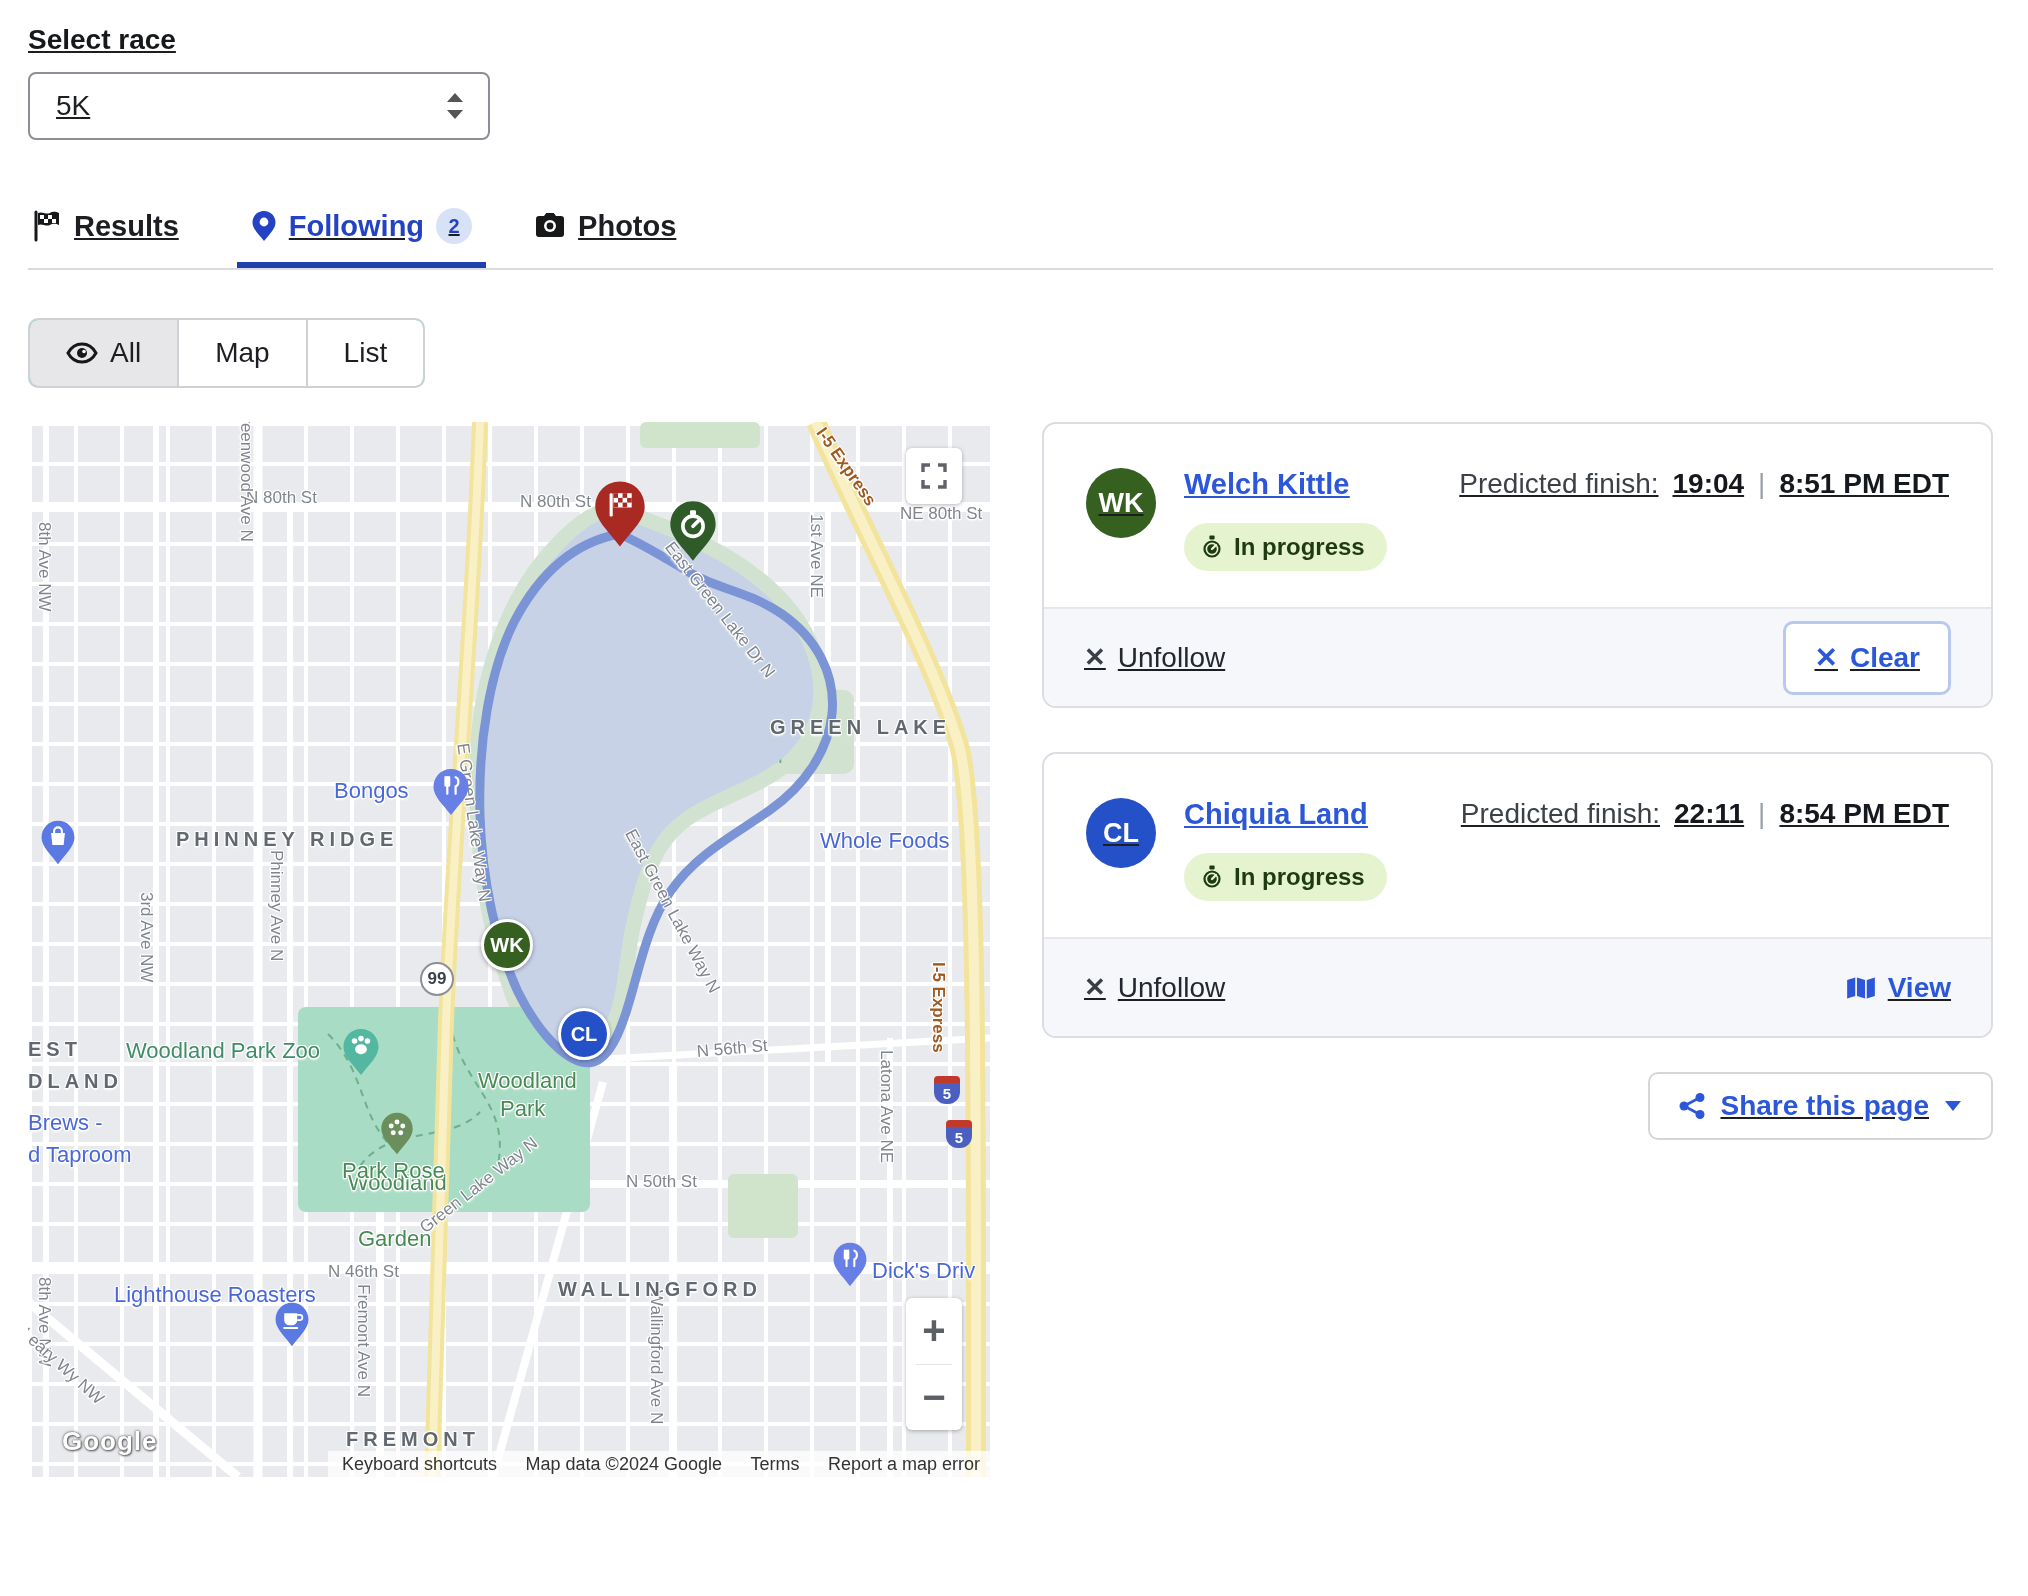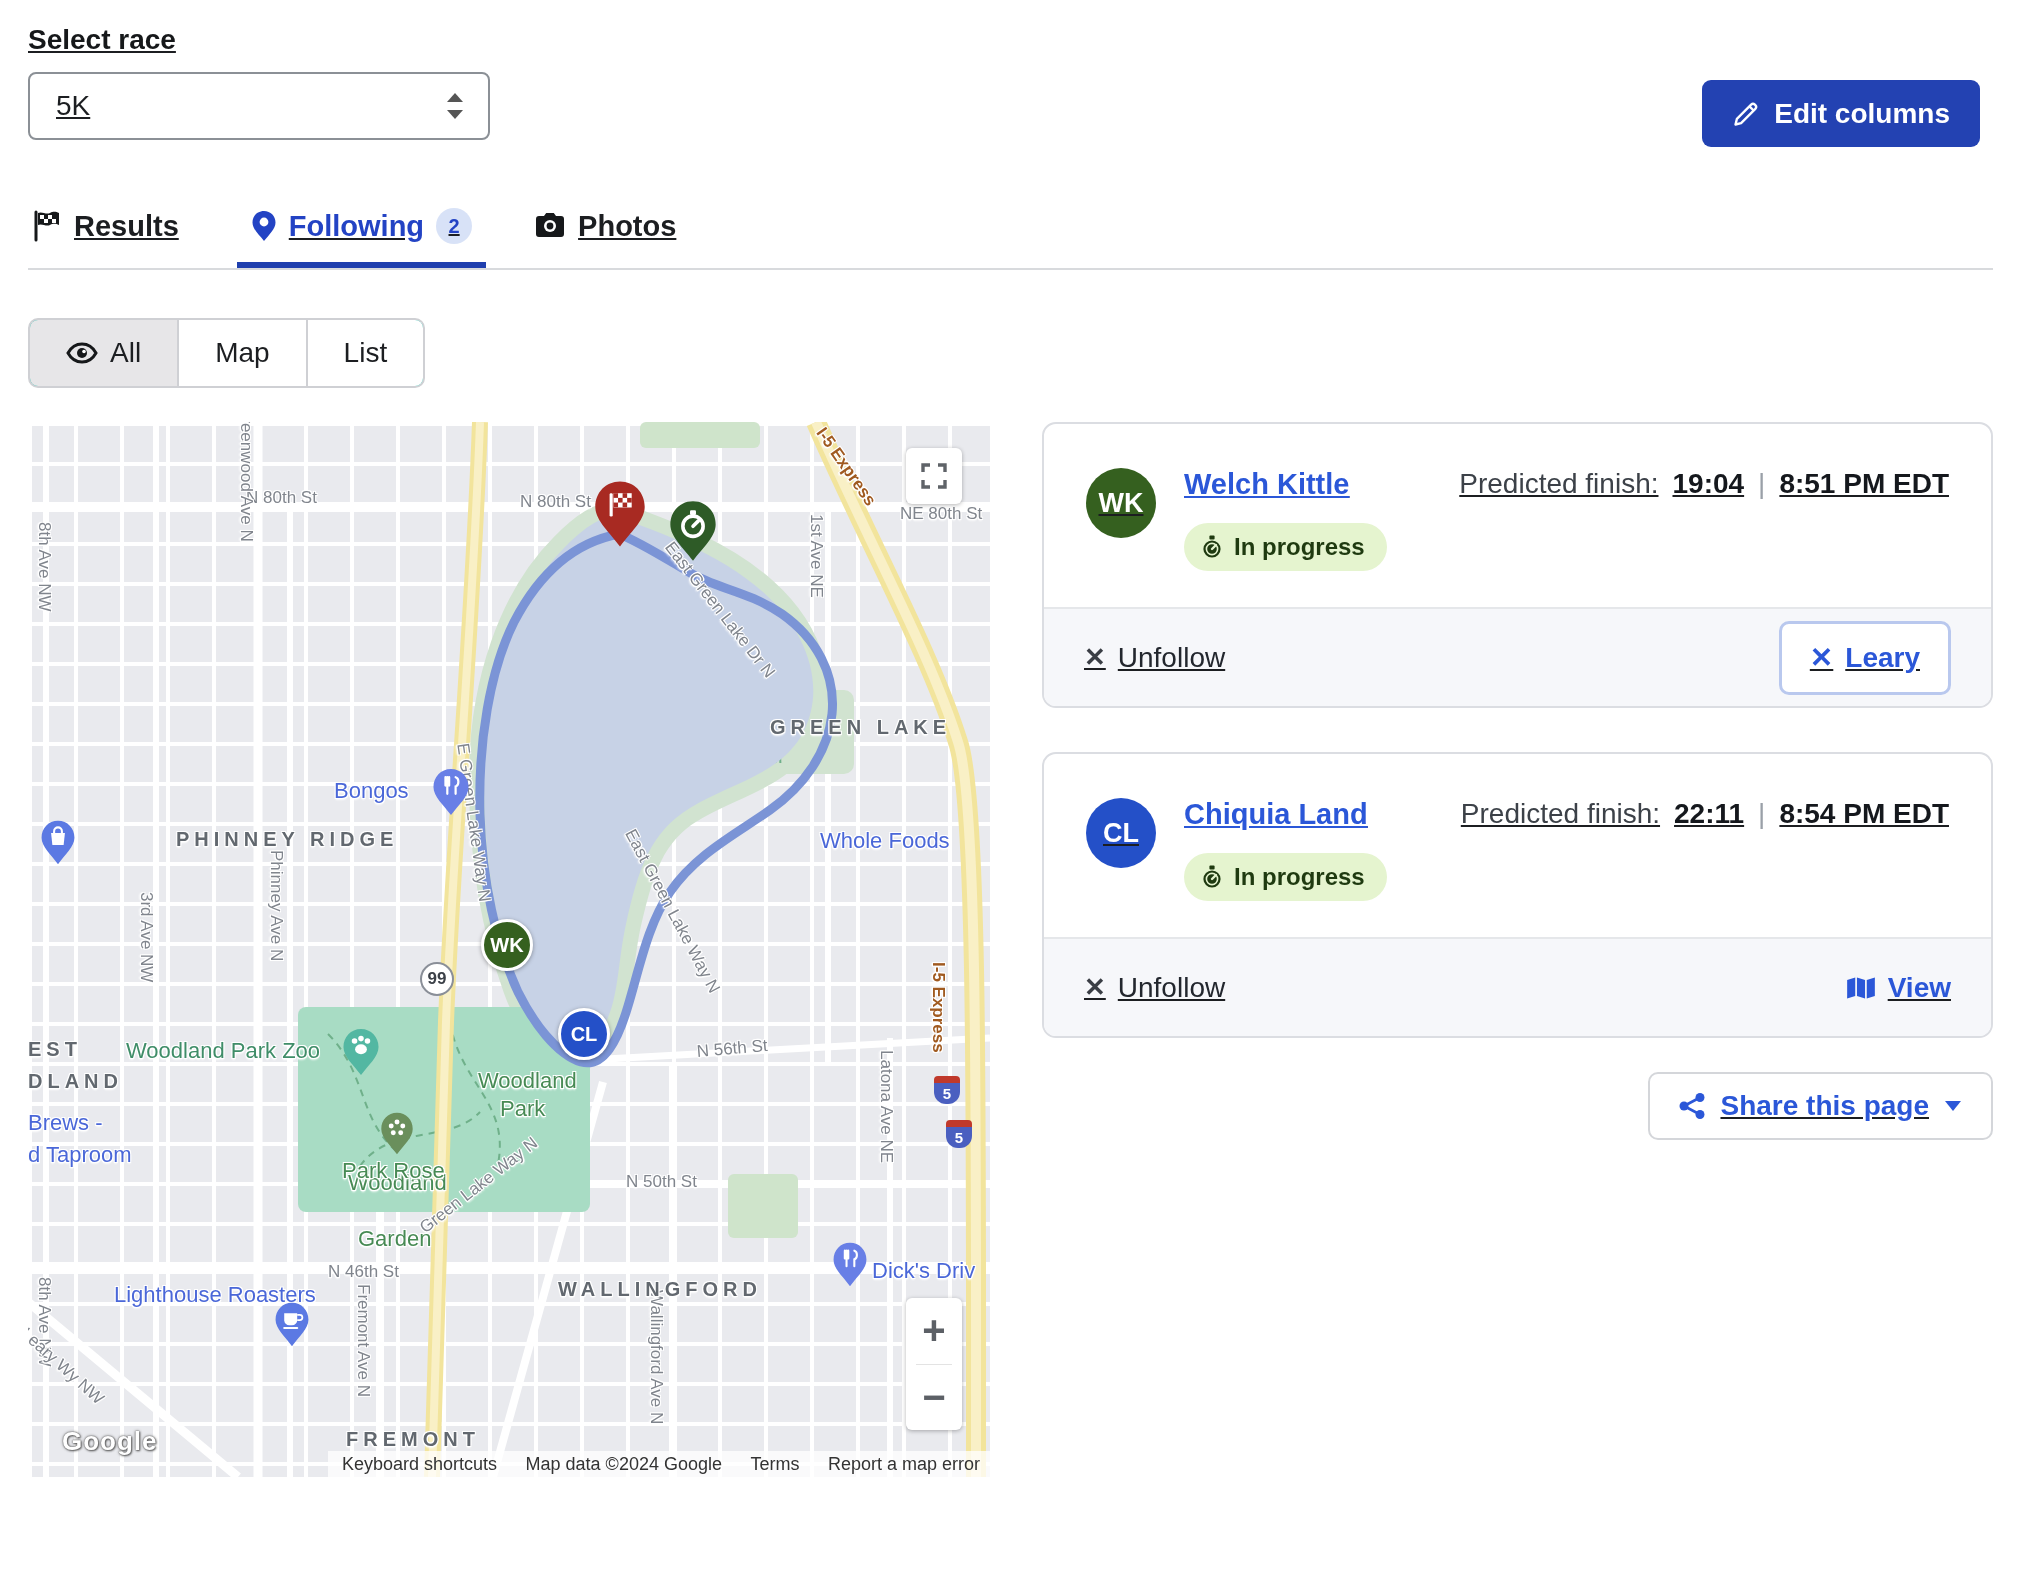--- a/index.html
+++ b/index.html
@@ -113,29 +113,20 @@
   <div class="select-box">
     <span class="val">5K</span>
     <span class="icon">
       <svg width="22" height="30" viewBox="0 0 22 30">
           <path d="M11 2 L19 11 H3 Z" fill="#555"></path>
           <path d="M11 28 L3 19 H19 Z" fill="#555"></path>
         </svg>
     </span>
   </div>
 
-  <button class="btn-primary">
-    <span class="icon">
-      <svg width="28" height="28" viewBox="0 0 24 24">
-          <path d="M3 21 l1.2-4.8 L16.4 4 a2.3 2.3 0 0 1 3.2 0 l0.4 0.4 a2.3 2.3 0 0 1 0 3.2 L7.8 19.8 Z" fill="none" stroke="#fff" stroke-width="2" stroke-linejoin="round"></path>
-          <path d="M15 5.5 l3.5 3.5" stroke="#fff" stroke-width="2"></path>
-        </svg>
-    </span>
-    <span>Edit columns</span>
-  </button>
 
   
   <div class="tabs">
     <div class="tab">
       <span class="icon">
         <svg width="30" height="32" viewBox="0 0 30 32">
             <path d="M4 2 v28" stroke="#16181a" stroke-width="3" stroke-linecap="round"></path>
             <path d="M6 3 c4-2 8 2 12 0 s6-1 9 0 v12 c-3-1-5-2-9 0 s-8-2-12 0 Z" fill="#16181a"></path>
             <rect x="8" y="5" width="4" height="4" fill="#fff"></rect>
             <rect x="16" y="5" width="4" height="4" fill="#fff"></rect>
@@ -410,21 +401,21 @@
             </div>
           </div>
         </div>
         <div class="card-foot">
           <span class="unfollow">
             <span class="x">✕</span>
             <span>Unfollow</span>
           </span>
           <button class="btn-clear">
             <span class="x" style="color:#2b57d8">✕</span>
-            <span>Leary</span>
+            <span>Clear</span>
           </button>
         </div>
       </div>
 
       <div class="card">
         <div class="card-body">
           <div class="avatar blue">CL</div>
           <div class="card-main">
             <div class="card-row1">
               <span class="name">Chiquia Land</span>

